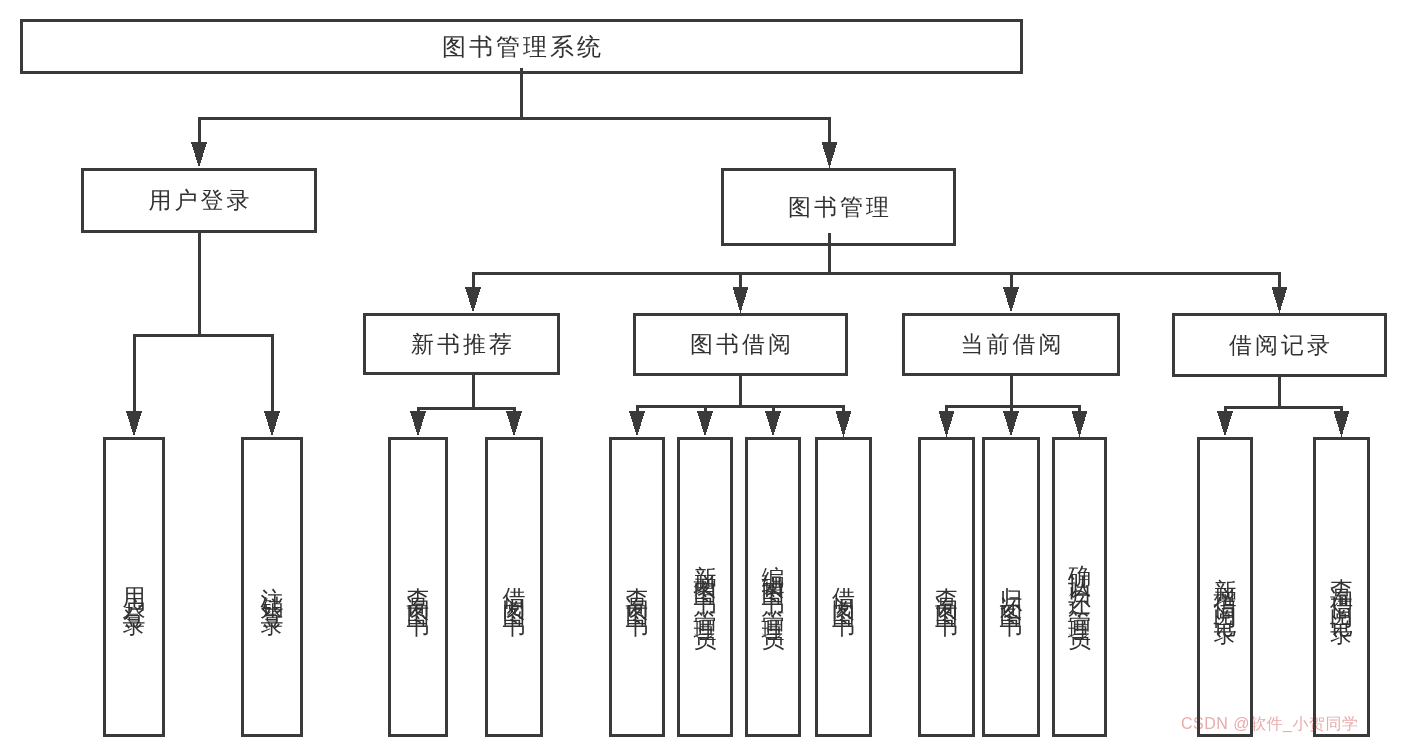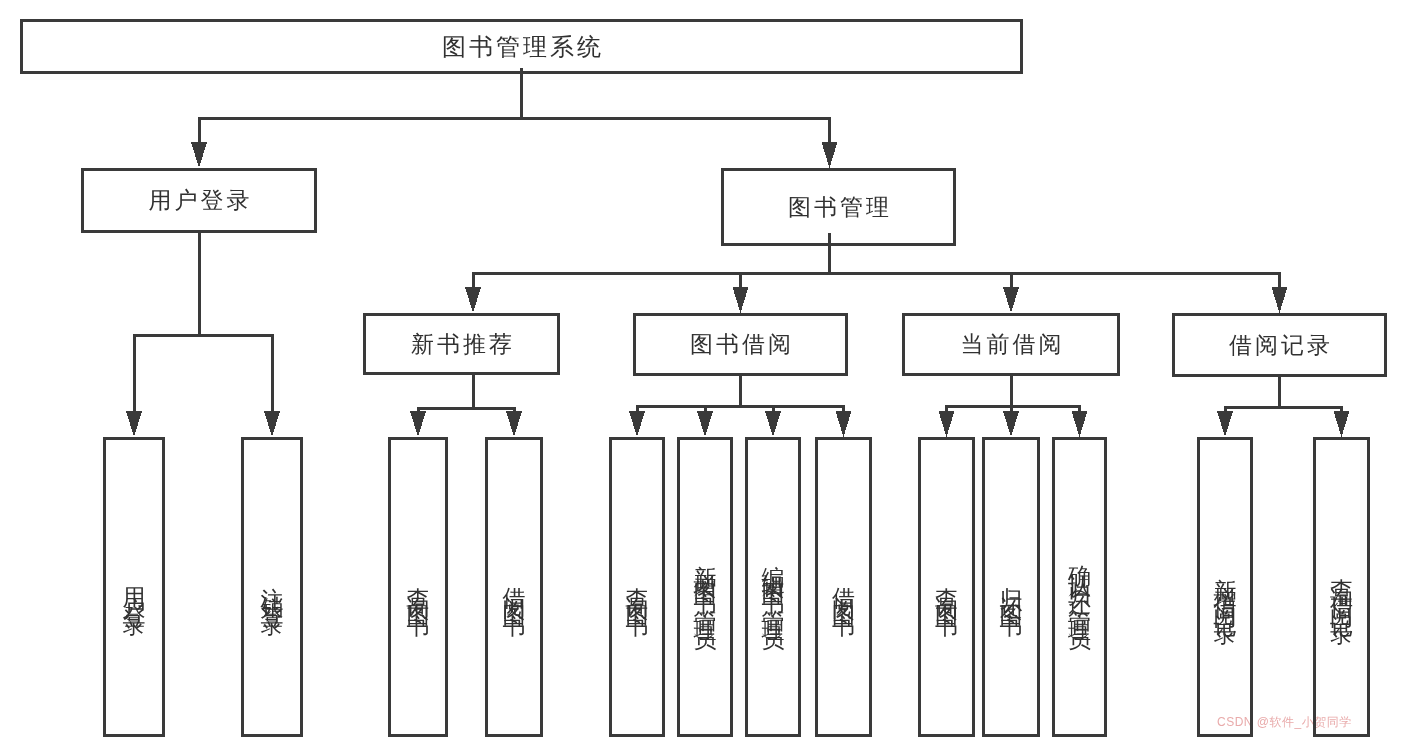--- a/index.html
+++ b/index.html
@@ -39,25 +39,24 @@
     writing-mode:vertical-rl;
     text-orientation:mixed;
     letter-spacing:9px;
     font-size:23px;
     white-space:normal;
   }
   .watermark{
     position:absolute;
     left:1181px;top:714px;
     z-index:1;
-    font-size:12px;
+    font-size:16px;
     color:var(--wm);
     letter-spacing:0.5px;
     white-space:nowrap;
-    margin-left:36px;
   }
 </style>
 </head>
 <body>
 
 <div class="stage">
   <svg class="edges" width="1405" height="747" viewBox="0 0 1405 747" shape-rendering="crispEdges">
       <path d="M 521.5 68 V 118 M 197.5 118 H 831 M 199 118 V 148 M 829.5 118 V 148 M 199 233 V 335 M 132.5 335 H 273.5 M 134 335 V 417 M 272 335 V 417 M 829.5 233 V 273 M 471.5 273 H 1281 M 473 273 V 293 M 740.5 273 V 293 M 1011 273 V 293 M 1279.5 273 V 293 M 473 375 V 408 M 416.5 408 H 515.5 M 418 408 V 417 M 514 408 V 417 M 740.5 376 V 406 M 635.5 406 H 845 M 637 406 V 417 M 705 406 V 417 M 773 406 V 417 M 843.5 406 V 417 M 1011 376 V 406 M 945 406 H 1081 M 946.5 406 V 417 M 1011 406 V 417 M 1079.5 406 V 417 M 1279.5 377 V 407 M 1223.5 407 H 1343 M 1225 407 V 417 M 1341.5 407 V 417 " fill="none" stroke="#3a3a3a" stroke-width="3"></path>
       <polygon points="191,142 207,142 199,168" fill="#3a3a3a"></polygon>
       <polygon points="821.5,142 837.5,142 829.5,168" fill="#3a3a3a"></polygon>

